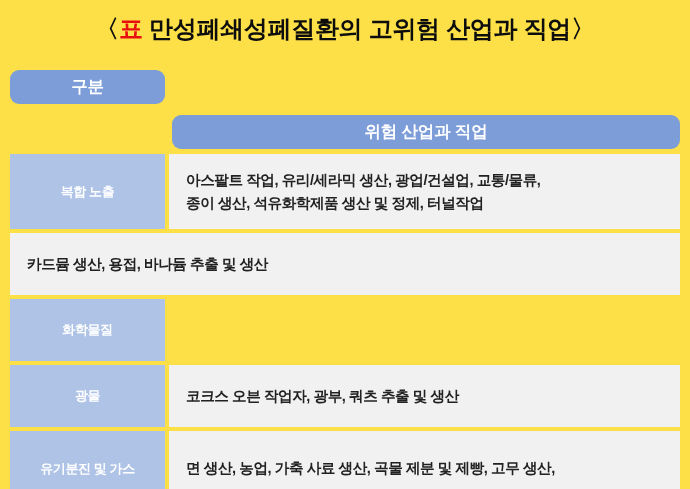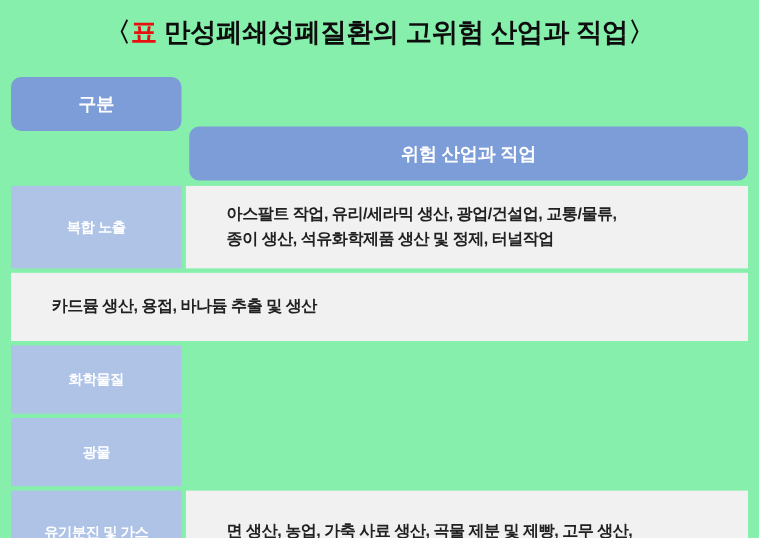--- a/index.html
+++ b/index.html
@@ -11,21 +11,21 @@
     height: 489px;
     background: #ffffff;
     font-family: "Liberation Sans", "DejaVu Sans", sans-serif;
     overflow: hidden;
   }
 
   #page {
     position: relative;
     width: 690px;
     height: 489px;
-    background: #86efac;
+    background: #fde047;
   }
 
   
   .title-wrap {
     position: absolute;
     left: 0;
     top: 13px;
     width: 690px;
     text-align: center;
     white-space: nowrap;
@@ -59,21 +59,21 @@
     display: flex;
     gap: 7px;
     margin-bottom: 5px;
   }
   .head-cell {
     background: #7d9dd8;
     border-radius: 9px;
     color: #ffffff;
     font-size: 16.5px;
     font-weight: bold;
-    height: 49px;
+    height: 34px;
     display: flex;
     align-items: center;
     justify-content: center;
     letter-spacing: -0.2px;
   }
   .head-cell.label-col {
     width: 155px;
     flex: 0 0 155px;
   }
   .head-cell.content-col {
@@ -105,21 +105,21 @@
     color: #212121;
     font-size: 14.6px;
     font-weight: bold;
     display: flex;
     align-items: center;
     padding: 0 0 0 17px;
     letter-spacing: -0.45px;
     line-height: 1.52;
     box-sizing: border-box;
   }
-  .row-content span { display: block; margin-left: 20px; }
+  .row-content span { display: block; }
 
   .h-double { height: 75px; }
   .h-single { height: 62px; }
 </style>
 </head>
 <body>
 
 <div id="page">
 
   <div class="title-wrap">
@@ -150,20 +150,25 @@
         </div>
       </div>
     </div>
 
     <div class="data-row">
       <div class="row-label h-single">화학물질</div>
     </div>
 
     <div class="data-row">
       <div class="row-label h-single">광물</div>
+      <div class="row-content h-single">
+        <div>
+          <span>코크스 오븐 작업자, 광부, 쿼츠 추출 및 생산</span>
+        </div>
+      </div>
     </div>
 
     <div class="data-row">
       <div class="row-label h-double">유기분진 및 가스</div>
       <div class="row-content h-double">
         <div>
           <span>면 생산, 농업, 가축 사료 생산, 곡물 제분 및 제빵, 고무 생산,</span>
         </div>
       </div>
     </div>

